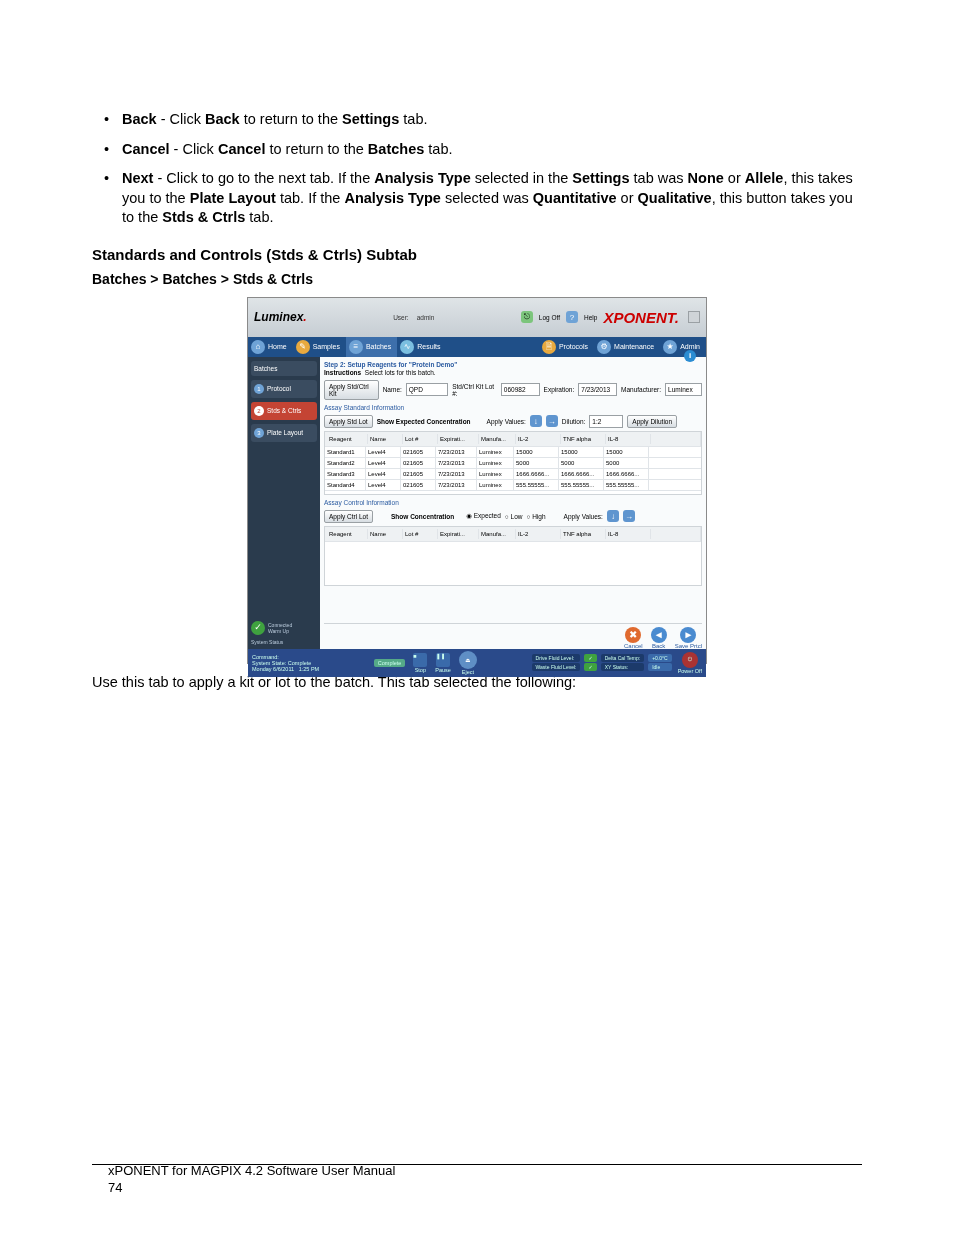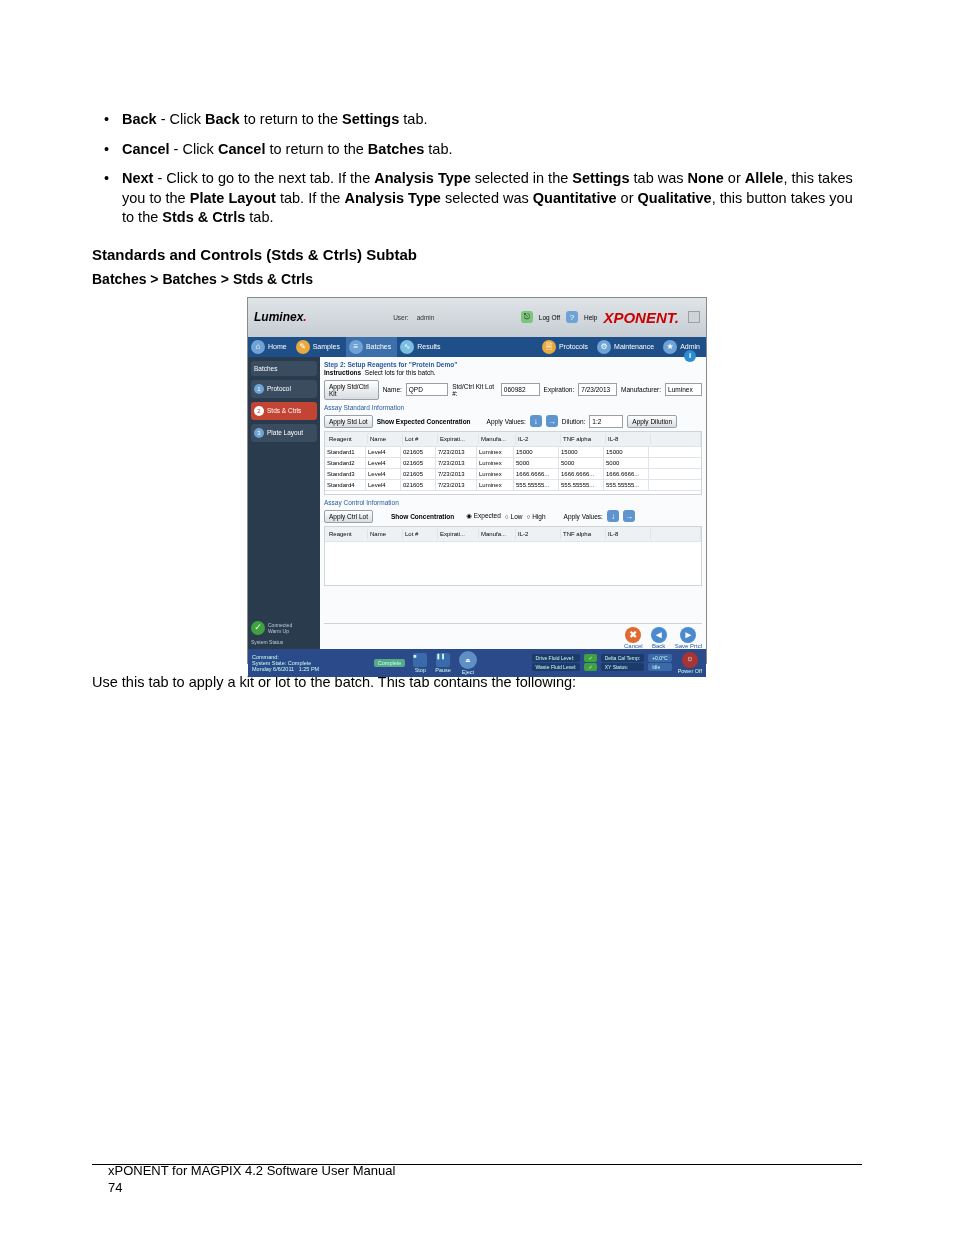--- a/index.html
+++ b/index.html
@@ -348,20 +348,20 @@
             <span class="statval warn">Idle</span>
           </div>
     </div>
     <div style="display:flex;flex-direction:column;align-items:center">
           <div class="pwr">⏻</div>
           <span>Power Off</span>
         </div>
   </div>
 </div>
 
-<div class="caption">Use this tab to apply a kit or lot to the batch. This tab contains the following:</div>
+<div class="caption">Use this tab to apply a kit or lot to the batch. This tab selected the following:</div>
 
 <div class="footer-rule"></div>
 <div class="footer-text">
   <span>xPONENT for MAGPIX 4.2 Software User Manual</span><br><span>74</span>
 </div>
 
 </div>
 
 </body></html>

